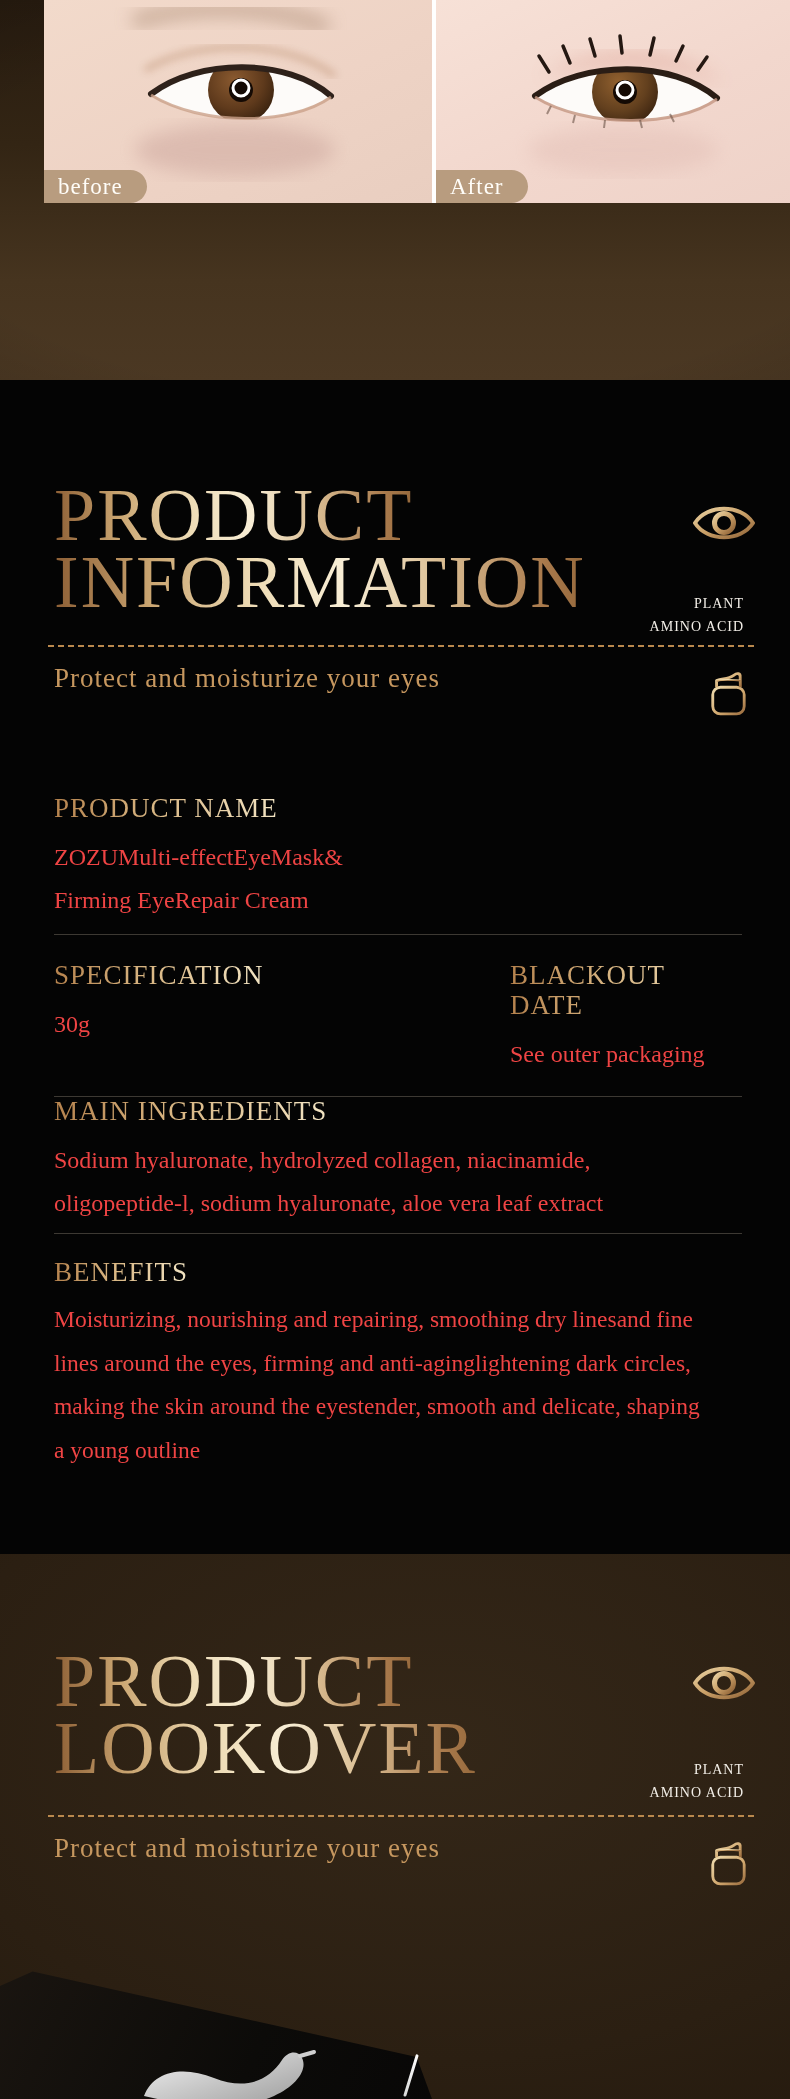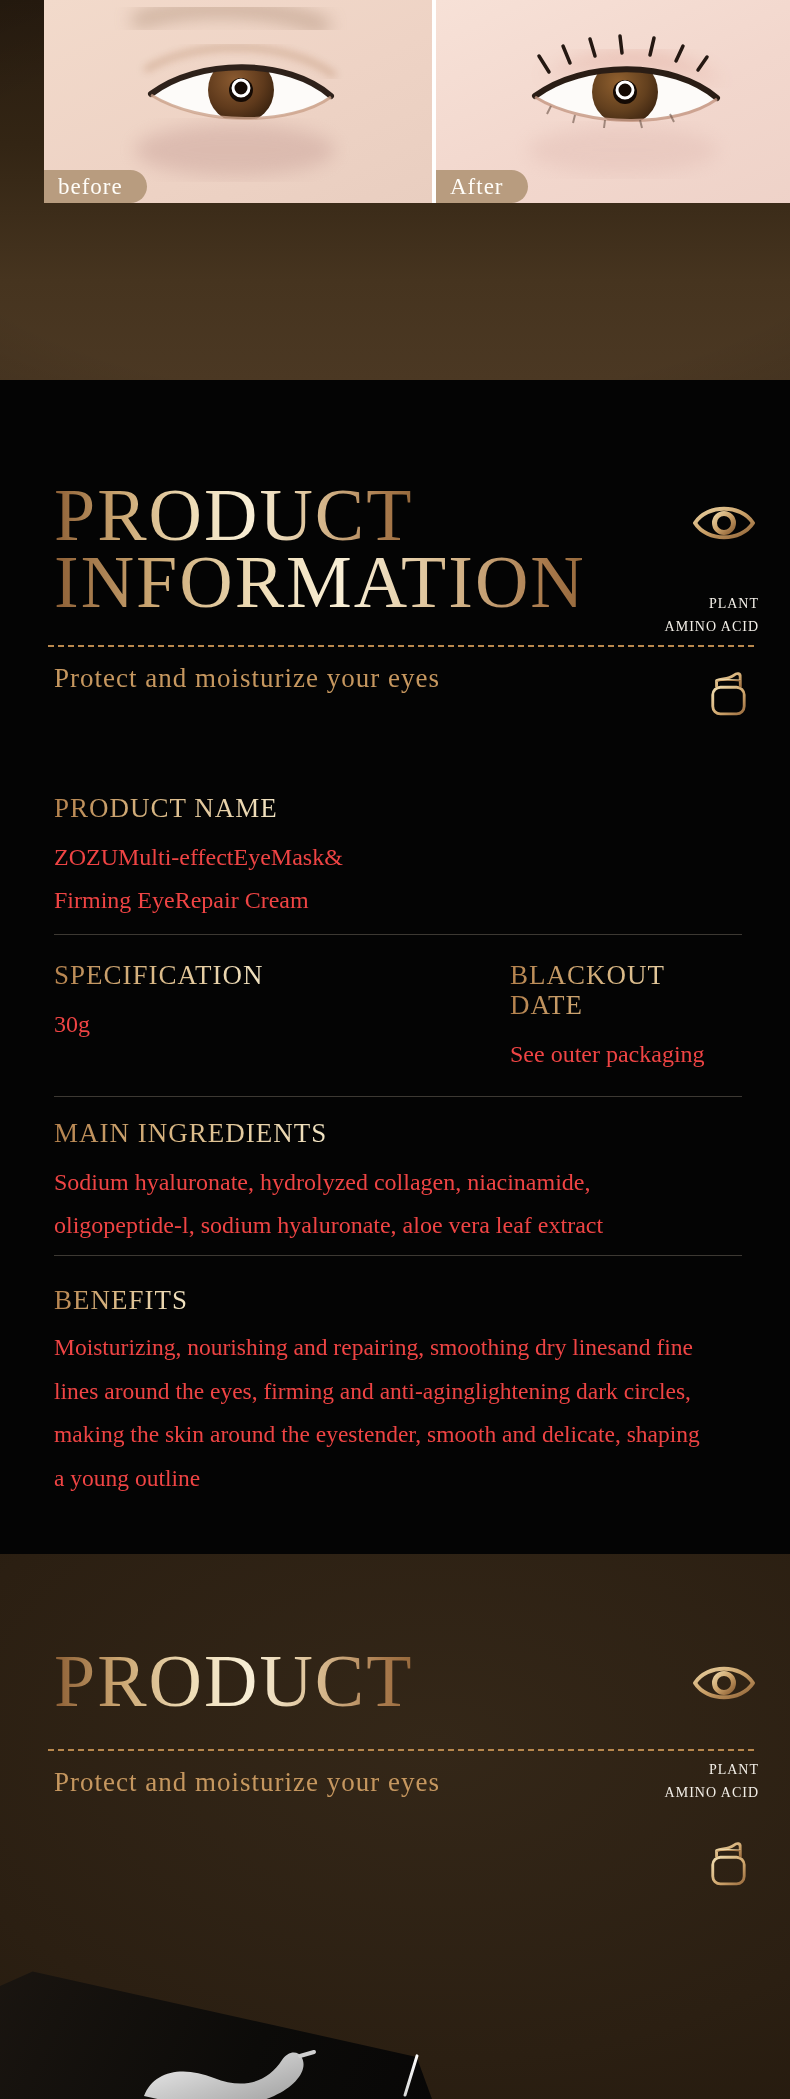--- a/index.html
+++ b/index.html
@@ -29,21 +29,21 @@
   .res.arrow{left:50%;font-size:27px;letter-spacing:5px;padding-left:5px;}
 
   
   .big-title{padding:0 54px;line-height:.9;font-size:74px;letter-spacing:2px;}
   .tline{display:block;width:fit-content;
          background:linear-gradient(90deg,#8d5f35 0%,#caa571 18%,#eedcb6 38%,#f8eed6 55%,#dcc096 72%,#a97a4c 92%,#96693c 100%);
          -webkit-background-clip:text;background-clip:text;color:transparent;}
   .dashed{border:0;border-top:2px dashed #b9884d;margin:0 36px 0 48px;}
   .subtitle-row{margin:16px 54px 0;}
   .subtitle{font-size:27px;color:#c6975f;letter-spacing:1px;}
-  .plant-label{position:absolute;right:31px;text-align:right;color:#f3efe8;
+  .plant-label{position:absolute;right:46px;text-align:right;color:#f3efe8;
                font-size:14px;line-height:1.65;letter-spacing:1px;}
   .eye-icon{position:absolute;right:33px;}
   .jar-icon{position:absolute;right:42px;}
 
   
   .info{position:absolute;top:380px;left:0;width:790px;height:1174px;background:#040404;}
   .info .big-title{padding-top:102px;}
   .info .dashed{margin-top:30px;}
   .info .eye-icon{top:118px;}
   .info .plant-label{top:212px;}
@@ -54,22 +54,22 @@
   .fcell{width:456px;flex:none;}
   .fcell.rightcol{flex:1;}
   .flabel{font-size:27px;line-height:1.1;letter-spacing:1px;
           background:linear-gradient(90deg,#b5824d 0%,#d9b784 45%,#f3e5c4 100%);
           -webkit-background-clip:text;background-clip:text;color:transparent;
           width:fit-content;}
   .fvalue{margin-top:12px;font-size:24px;line-height:1.8;color:#ef4444;white-space:pre-line;}
   .fdiv{border:0;border-top:1px solid #3d3933;margin:12px 0 0;}
   .fdiv.d2{margin-top:20px;}
   .fdiv.d3{margin-top:8px;}
-  .block{margin-top:22px;}
-  .block.benefits{margin-top:30px;}
+  .block{}
+  .block.benefits{margin-top:24px;}
   .block.benefits .fvalue{margin-top:10px;font-size:23.5px;line-height:1.87;}
 
   
   .lookover{position:absolute;top:1554px;left:0;width:790px;height:545px;overflow:hidden;
         background:radial-gradient(95% 85% at 55% 35%,#342718 0%,#2b1f12 68%,#251a0e 100%);}
   .lookover .big-title{padding-top:94px;}
   .lookover .dashed{margin-top:34px;}
   .lookover .eye-icon{top:104px;}
   .lookover .plant-label{top:204px;}
   .lookover .jar-icon{top:282px;}
@@ -245,20 +245,21 @@
 lines around the eyes, firming and anti-aginglightening dark circles,
 making the skin around the eyestender, smooth and delicate, shaping
 a young outline</div>
       </div>
     </div>
   </section>
 
   <section class="lookover">
     <h1 class="big-title" style="margin:0;font-weight:normal;">
       <span class="tline">PRODUCT</span>
+      <span class="tline">LOOKOVER</span>
     </h1>
 
     <svg class="eye-icon" viewBox="0 0 66 50" width="66" height="50">
       <defs>
         <linearGradient id="goldeye2" x1="0" y1="0" x2="1" y2="1">
           <stop offset="0" stop-color="#e9d2a2"></stop>
             <stop offset=".5" stop-color="#caa068"></stop>
             <stop offset="1" stop-color="#8f6236"></stop>
         </linearGradient>
       </defs>

